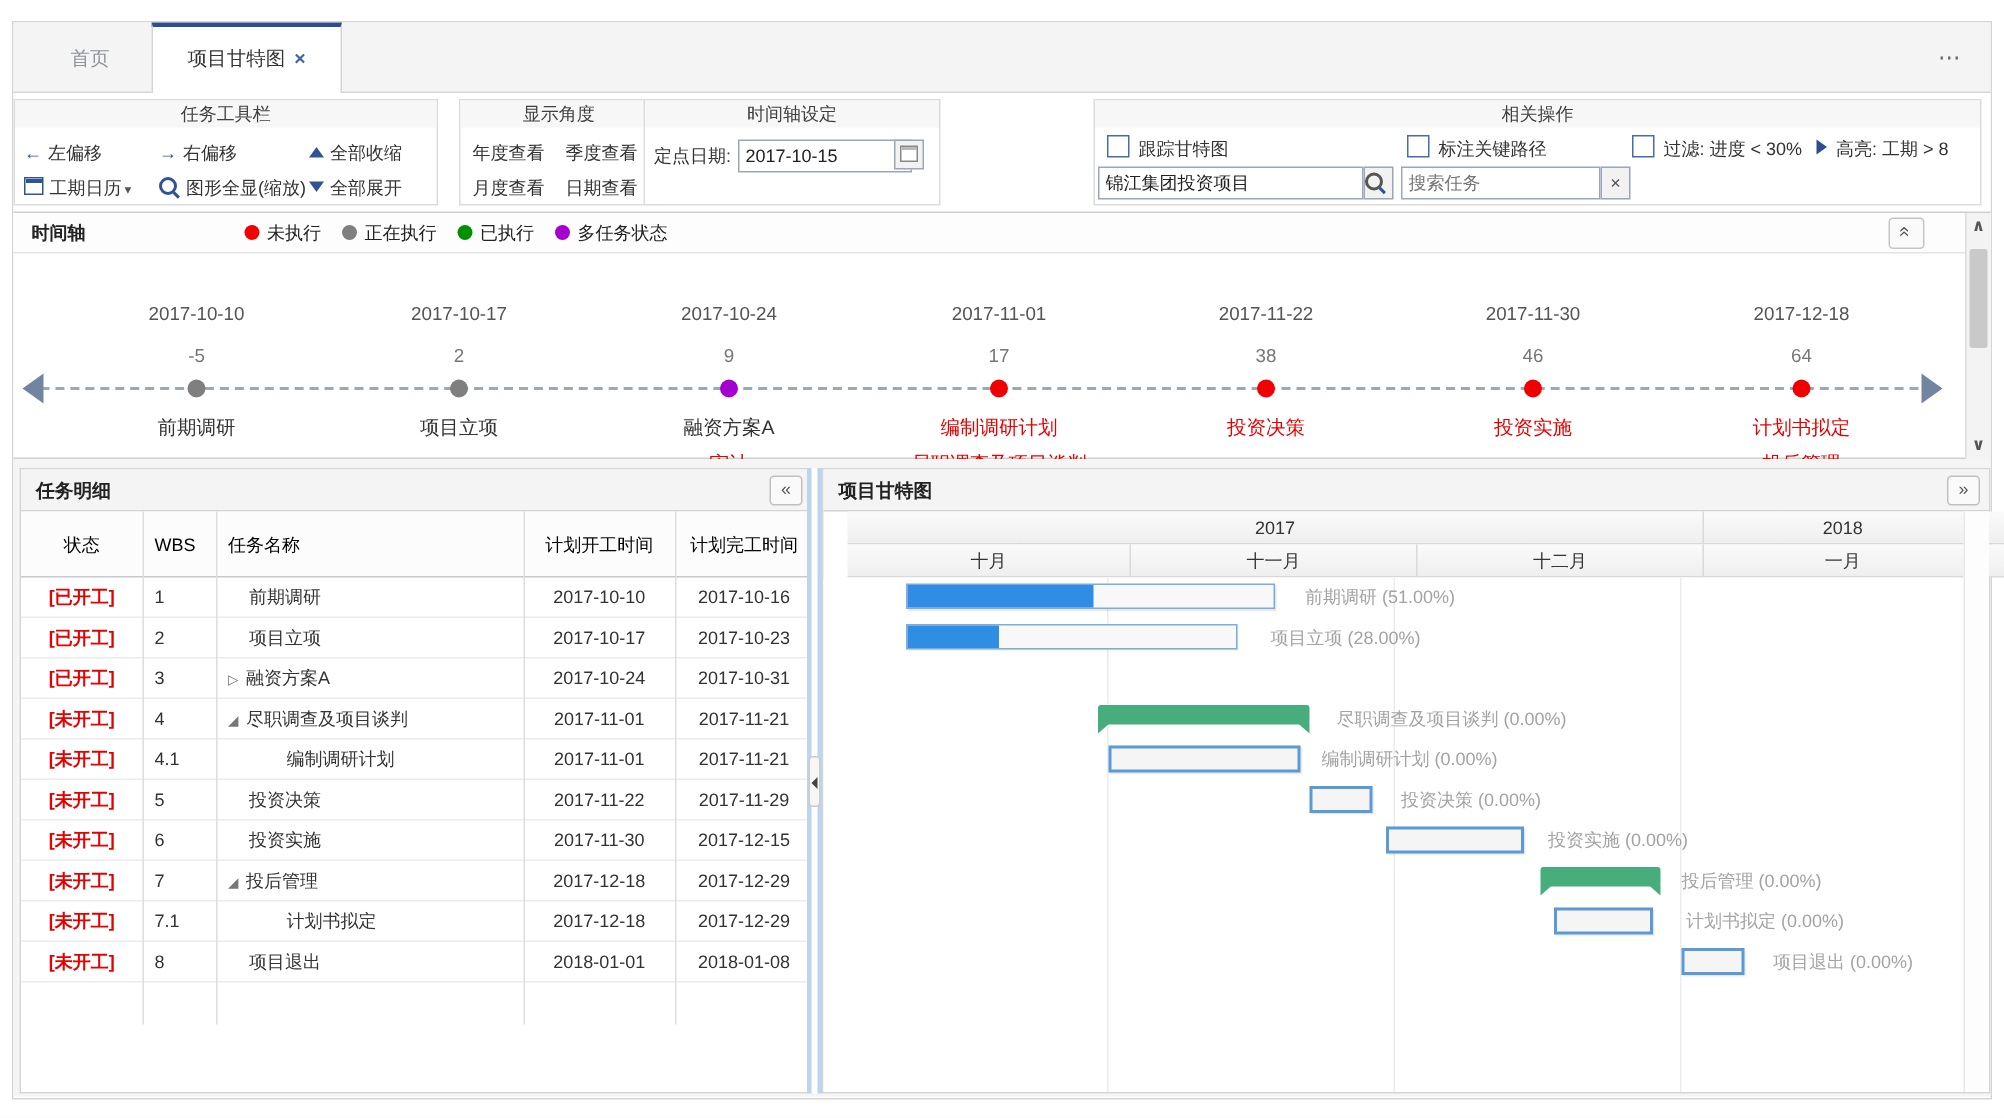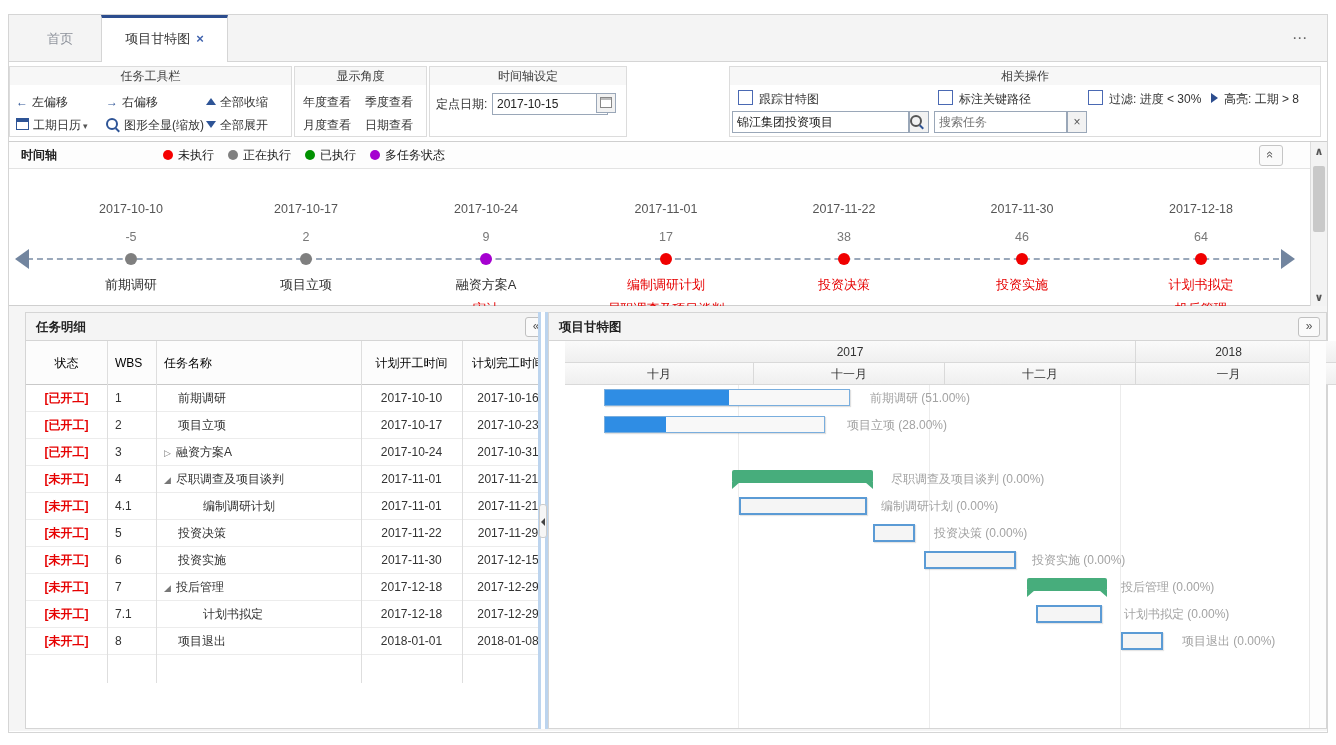--- a/index.html
+++ b/index.html
@@ -47,21 +47,21 @@
   .ms-lbl{position:absolute;transform:translateX(-50%);font-size:13px;white-space:nowrap;}
   .tl-collapse{position:absolute;right:44px;top:3px;width:22px;height:19px;border:1px solid #c5c5c5;border-radius:3px;background:#fafafa;text-align:center;color:#555;cursor:pointer;}
   .rot90{display:inline-block;transform:rotate(90deg);font-size:13px;line-height:17px;}
   .vscroll{position:absolute;right:0;top:127px;width:17px;height:164px;background:#f3f3f3;border-left:1px solid #ddd;box-sizing:border-box;}
   .vscroll .up,.vscroll .dn{position:absolute;left:0;width:100%;height:18px;text-align:center;color:#555;font-weight:bold;font-size:11px;line-height:18px;cursor:pointer;}
   .vscroll .up{top:0;} .vscroll .dn{bottom:0;}
   .vscroll .thumb{position:absolute;left:2px;top:24px;width:12px;height:66px;background:#c9c9c9;border-radius:2px;cursor:pointer;}
   
   .bottom{position:absolute;left:0;top:291px;width:100%;height:425px;background:#f5f5f5;}
   .panel{position:absolute;top:6px;bottom:2px;background:#fff;border:1px solid #d5d5d5;box-sizing:border-box;}
-  .panel.left{left:16px;width:529px;}
+  .panel.left{left:4px;width:529px;}
   .panel.right{left:539px;right:0;}
   .p-head{position:absolute;left:0;top:0;width:100%;height:28px;background:#f4f4f4;border-bottom:1px solid #d5d5d5;box-sizing:border-box;}
   .p-title{position:absolute;left:10px;top:6px;font-weight:bold;color:#222;font-size:12.5px;}
   .p-btn{position:absolute;right:6px;top:4px;width:20px;height:18px;border:1px solid #c0c0c0;border-radius:3px;background:#fafafa;text-align:center;line-height:16px;color:#555;cursor:pointer;}
   
   .thead{position:absolute;left:0;top:28px;width:100%;height:44px;background:#fcfcfc;border-bottom:1px solid #c9c9c9;box-sizing:border-box;}
   .th{position:absolute;top:0;height:44px;line-height:44px;color:#000000;}
   .tbody{position:absolute;left:0;top:72px;width:100%;bottom:0;overflow:hidden;}
   .colline{position:absolute;top:0;width:1px;background:#dedede;}
   .trow{position:absolute;left:0;width:100%;height:27px;border-bottom:1px solid #ececec;box-sizing:border-box;}
@@ -106,21 +106,21 @@
       <div class="gtitle">任务工具栏</div>
       <div id="task-tools-items">
           <div class="titem" style="left: 6px; top: 25px;"><span class="arrow-ico">←</span><span>左偏移</span></div>
           <div class="titem" style="left: 96px; top: 25px;"><span class="arrow-ico">→</span><span>右偏移</span></div>
           <div class="titem" style="left: 196px; top: 25px;"><span class="tri-up"></span><span>全部收缩</span></div>
           <div class="titem" style="left: 6px; top: 48px;"><span class="cal-ico"></span><span>工期日历</span><span class="caret">▾</span></div>
           <div class="titem" style="left: 96px; top: 48px;"><span class="lens"></span><span>图形全显(缩放)</span></div>
           <div class="titem" style="left: 196px; top: 48px;"><span class="tri-down"></span><span>全部展开</span></div>
         </div>
     </div>
-    <div class="group" style="left:285px;width:133px;">
+    <div class="group" style="left:297px;width:133px;">
       <div class="gtitle">显示角度</div>
       <div id="view-angle-items">
           <div class="titem" style="left: 8px; top: 25px;">年度查看</div>
           <div class="titem" style="left: 70px; top: 25px;">季度查看</div>
           <div class="titem" style="left: 8px; top: 48px;">月度查看</div>
           <div class="titem" style="left: 70px; top: 48px;">日期查看</div>
         </div>
     </div>
     <div class="group" style="left:420px;width:198px;">
       <div class="gtitle">时间轴设定</div>

